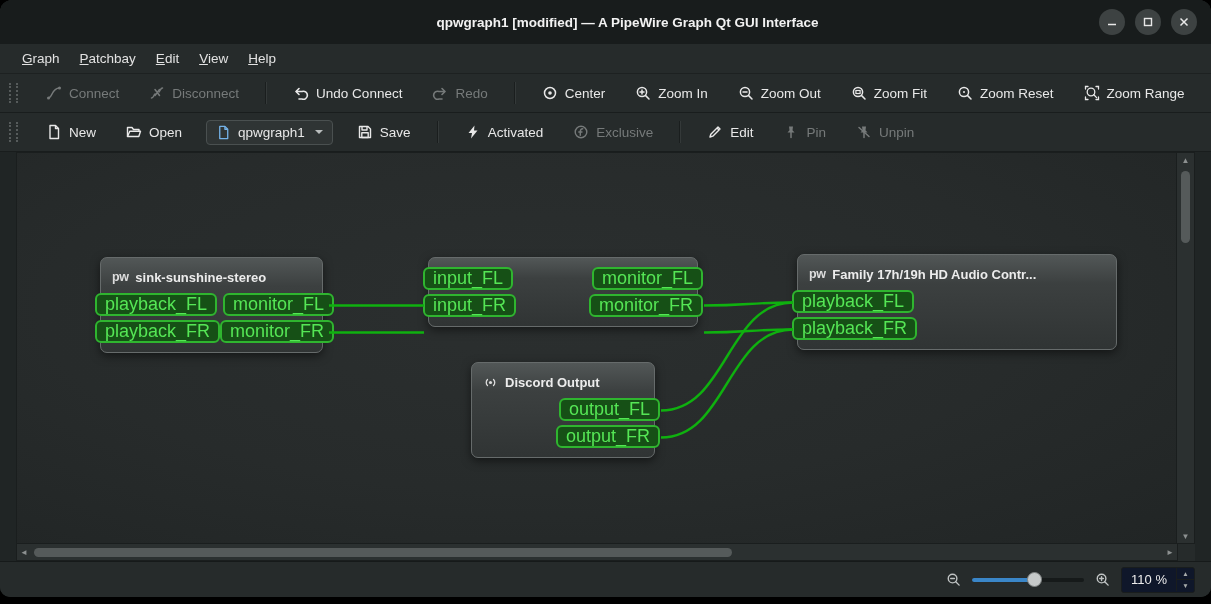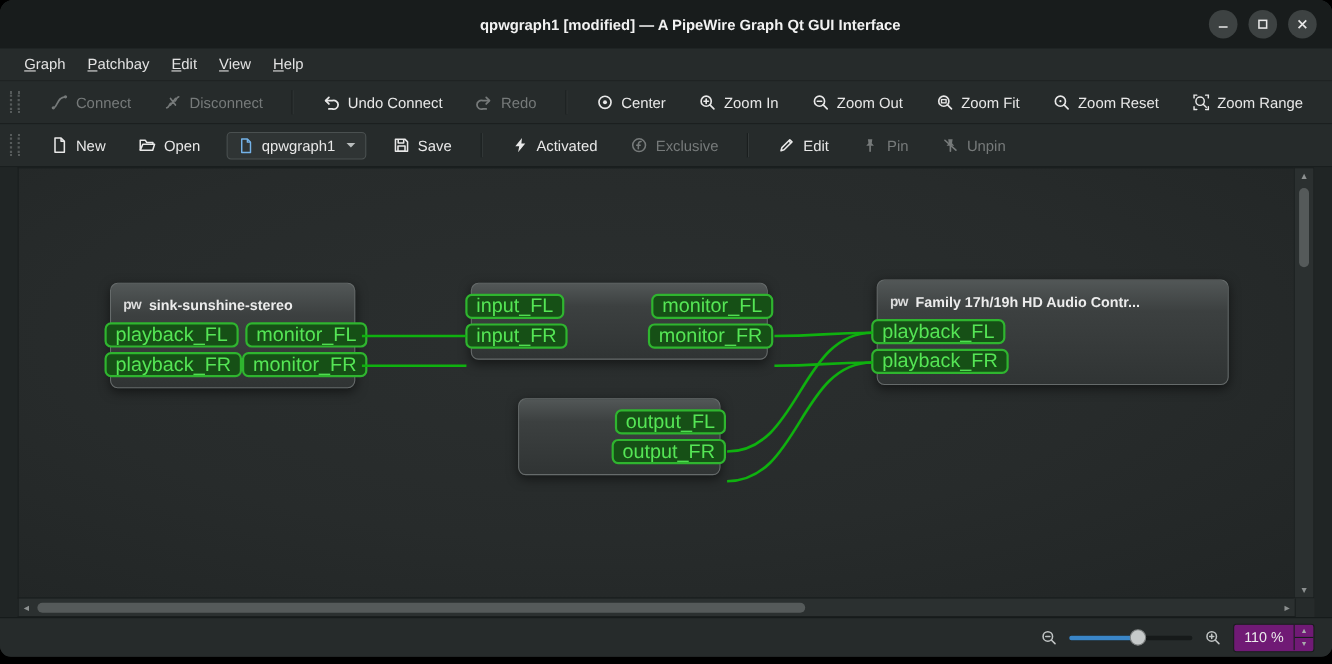--- a/index.html
+++ b/index.html
@@ -54,21 +54,21 @@
   .pcol.in{align-items:flex-start;margin-left:-6px;}
   .pcol.out{align-items:flex-end;margin-right:-6px;margin-left:auto;}
   .port{background:var(--port-fill,#165016);border:2px solid var(--port-border,#2fb52f);color:var(--port-text,#55e655);font-size:18px;border-radius:6px;padding:0 8px;line-height:19px;white-space:nowrap;}
 
   
   .statusbar{height:35px;background:#262b2b;border-top:1px solid #161a1a;display:flex;align-items:center;justify-content:flex-end;gap:11px;padding:0 16px;flex:0 0 auto;}
   .slider{width:112px;height:16px;display:flex;align-items:center;position:relative;}
   .groove{height:4px;width:100%;background:#161a1a;border-radius:2px;}
   .gfill{position:absolute;left:0;width:55%;height:4px;background:var(--slider-fill,#3a86c8);border-radius:2px;}
   .handle{position:absolute;left:calc(55% - 7px);width:13px;height:13px;border-radius:50%;background:#c6caca;border:1px solid #7e8282;}
-  .spinbox{display:flex;align-items:center;background:#701a75;border:1px solid #191d1d;border-radius:3px;height:24px;}
+  .spinbox{display:flex;align-items:center;background:#0f172a;border:1px solid #191d1d;border-radius:3px;height:24px;}
   .spin-value{padding:0 9px;color:#ececec;font-size:13px;}
   .spin-btns{display:flex;flex-direction:column;border-left:1px solid #191d1d;}
   .spin-btn{width:17px;height:11px;display:flex;align-items:center;justify-content:center;color:#a8acac;font-size:6.5px;}
   .mag{color:#bfc3c3;display:flex;}
 </style>
 </head>
 <body>
 
 <div class="window">
 
@@ -356,20 +356,29 @@
           </div>
           <div class="ports">
             <div class="pcol in">
               <span class="port">playback_FL</span>
               <span class="port">playback_FR</span>
             </div>
           </div>
         </div>
 
         <div class="node" style="left:454px;top:209px;width:182px;">
+          <div class="node-title">
+            <span class="ticon">
+                <svg width="15" height="15" viewBox="0 0 16 16" fill="none" stroke="#dcdcdc" stroke-width="1.4" stroke-linecap="round">
+                  <circle cx="8" cy="8" r="1.7" fill="#dcdcdc" stroke="none"></circle>
+                  <path d="M4.8 4.8 A4.5 4.5 0 0 0 4.8 11.2 M11.2 4.8 A4.5 4.5 0 0 1 11.2 11.2"></path>
+                </svg>
+              </span>
+            <span>Discord Output</span>
+          </div>
           <div class="ports" style="justify-content:flex-end;">
             <div class="pcol out">
               <span class="port">output_FL</span>
               <span class="port">output_FR</span>
             </div>
           </div>
         </div>
 
         <svg class="cables">
             <path d="M312,152.5 C359.5,152.5 359.5,152.5 407,152.5"></path>

